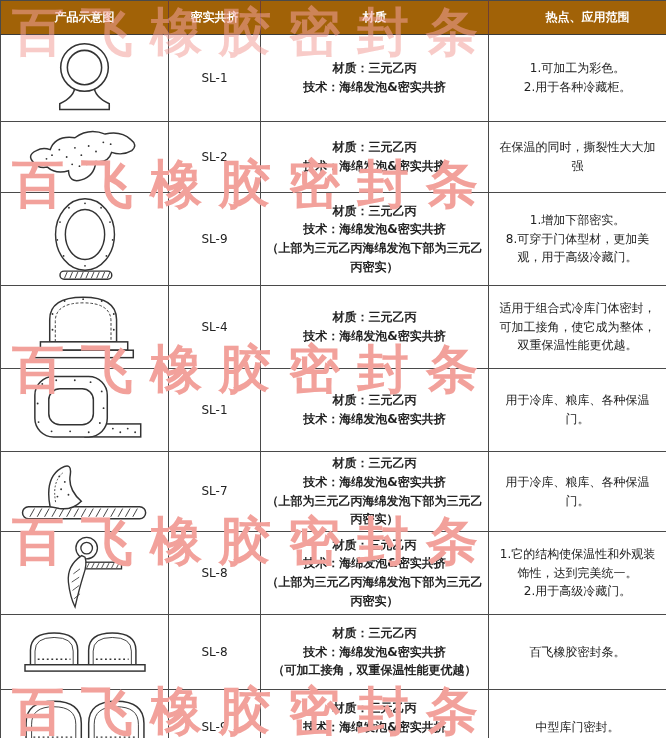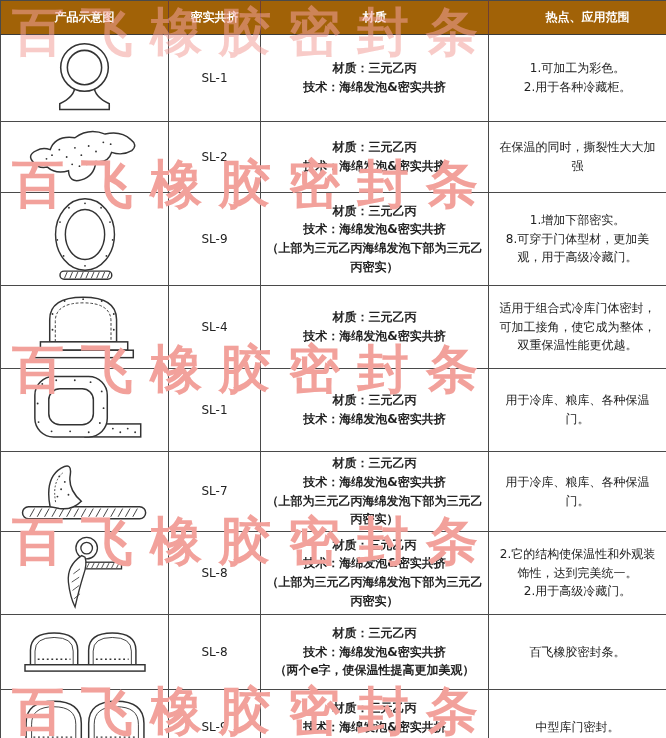--- a/index.html
+++ b/index.html
@@ -269,42 +269,42 @@
             <path class="thin" d="M38 48 l8 -6 M36 58 l9 -6 M37 68 l8 -6 M39 78 l7 -6"></path>
           </svg>
         </td>
         <td class="model">SL-8</td>
         <td class="mat">
           <div>材质：三元乙丙</div>
           <div>技术：海绵发泡&amp;密实共挤</div>
           <div>（上部为三元乙丙海绵发泡下部为三元乙丙密实）</div>
         </td>
         <td class="notes">
-          <div>2.它的结构使保温性和外观装饰性，达到完美统一。</div>
+          <div>1.它的结构使保温性和外观装饰性，达到完美统一。</div>
           <div>2.用于高级冷藏门。</div>
         </td>
       </tr>
 
       <tr class="r8">
         <td>
           <svg class="dg" viewBox="0 0 148 66" width="142" height="60">
             <path class="fw" d="M14 47 L14 31 Q14 12 40 12 Q66 12 66 31 L66 47 Z"></path>
             <path class="thin" d="M19 47 L19 32 Q19 17 40 17 Q61 17 61 32 L61 47"></path>
             <line x1="22" y1="41" x2="58" y2="41" stroke-dasharray="2 3" stroke-width="2"></line>
             <path class="fw" d="M78 47 L78 31 Q78 12 104 12 Q130 12 130 31 L130 47 Z"></path>
             <path class="thin" d="M83 47 L83 32 Q83 17 104 17 Q125 17 125 32 L125 47"></path>
             <line x1="86" y1="41" x2="122" y2="41" stroke-dasharray="2 3" stroke-width="2"></line>
             <rect class="fw" x="8" y="47" width="132" height="7"></rect>
           </svg>
         </td>
         <td class="model">SL-8</td>
         <td class="mat">
           <div>材质：三元乙丙</div>
           <div>技术：海绵发泡&amp;密实共挤</div>
-          <div>（两个e字，使保温性提高更加美观）</div>
+          <div>（可加工接角，双重保温性能更优越）</div>
         </td>
         <td class="notes">
           <div>百飞橡胶密封条。</div>
         </td>
       </tr>
 
       <tr class="r9">
         <td>
           <svg class="dg" viewBox="0 0 148 76" width="142" height="70">
             <path class="fw" d="M10 56 L10 34 Q10 10 40 10 Q70 10 70 34 L70 56 Z"></path>

